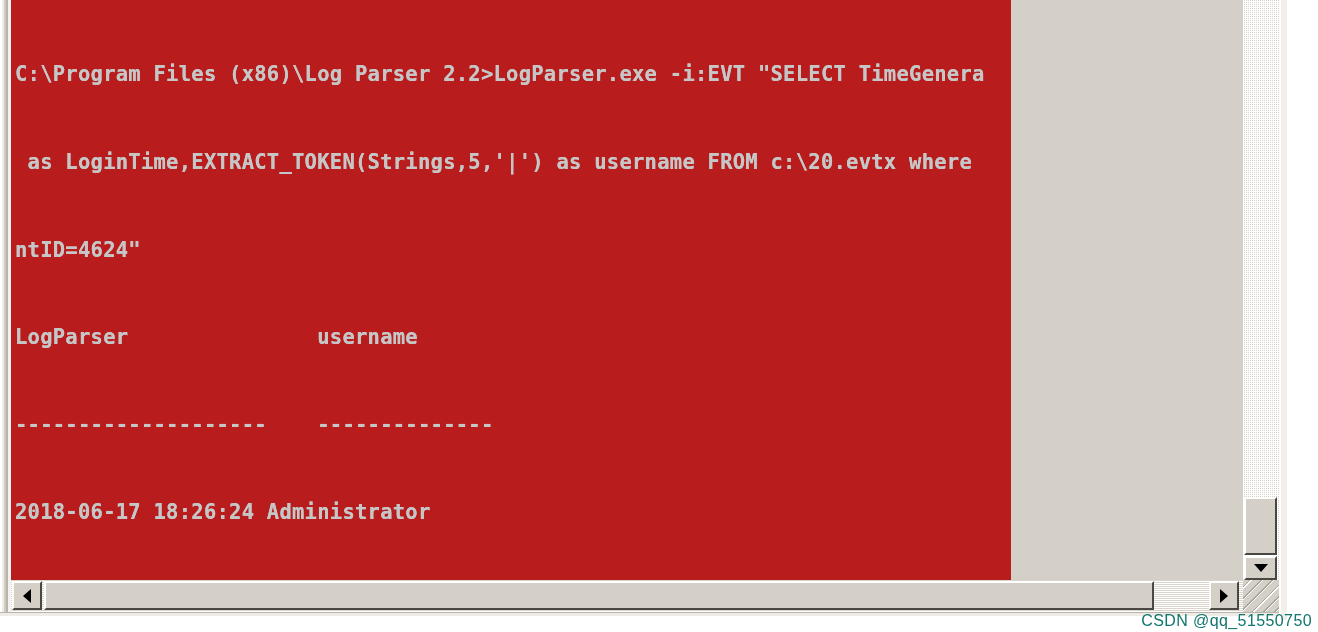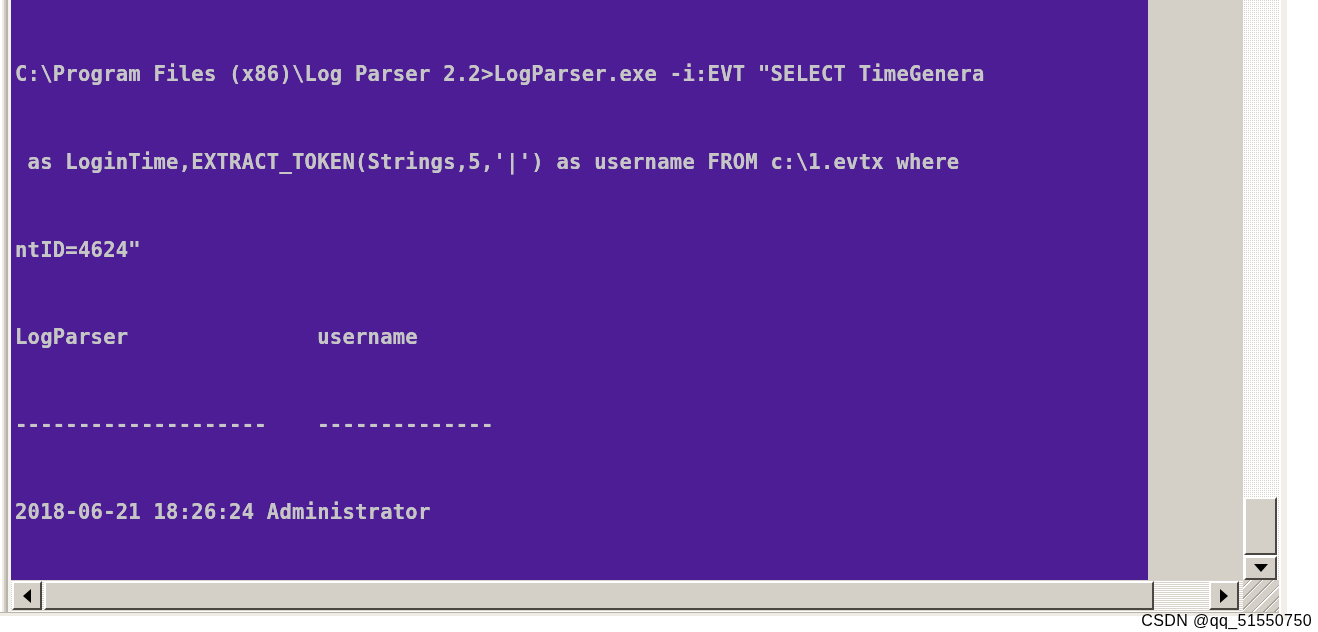--- a/index.html
+++ b/index.html
@@ -37,25 +37,24 @@
         #cfcbc3 4px, #cfcbc3 6px,
         #b8b4ac 6px, #b8b4ac 8px,
         #f4f2ee 8px, #f4f2ee 11px);
   }
 
   
   #console-screen {
     position: absolute;
     left: 11px;
     top: 0;
-    width: 1128px;
+    width: 1000px;
     height: 580px;
-    background: #4c1d95;
+    background: #b91c1c;
     overflow: hidden;
-    padding-left: 9px;
   }
 
   #console-lines {
     position: absolute;
     left: 4px;
     top: 2px;
     width: 1228px;
     color: #c6c6c6;
     font-family: "DejaVu Sans Mono", "Liberation Mono", monospace;
     font-size: 20.5px;
@@ -237,40 +236,40 @@
         #ffffff 4px, #ffffff 8px);
   }
 
   
   #watermark {
     position: absolute;
     right: 6px;
     bottom: 2px;
     font-family: "Liberation Sans", sans-serif;
     font-size: 16px;
-    color: #000000;
+    color: #0f766e;
     letter-spacing: 0.4px;
     white-space: nowrap;
   }
 </style>
 </head>
 <body>
 
 <div id="console-window">
 
   <div class="frame-left-bevel"></div>
 
   <div id="console-screen">
     <div id="console-lines">
       <div class="console-line">C:\Program Files (x86)\Log Parser 2.2&gt;LogParser.exe -i:EVT "SELECT TimeGenera</div>
-      <div class="console-line"> as LoginTime,EXTRACT_TOKEN(Strings,5,'|') as username FROM c:\1.evtx where</div>
+      <div class="console-line"> as LoginTime,EXTRACT_TOKEN(Strings,5,'|') as username FROM c:\20.evtx where</div>
       <div class="console-line">ntID=4624"</div>
       <div class="console-line">LogParser               username</div>
       <div class="console-line">--------------------    --------------</div>
-      <div class="console-line">2018-06-21 18:26:24 Administrator</div>
+      <div class="console-line">2018-06-17 18:26:24 Administrator</div>
       
       
       
       
       
       
       
       
       
       

